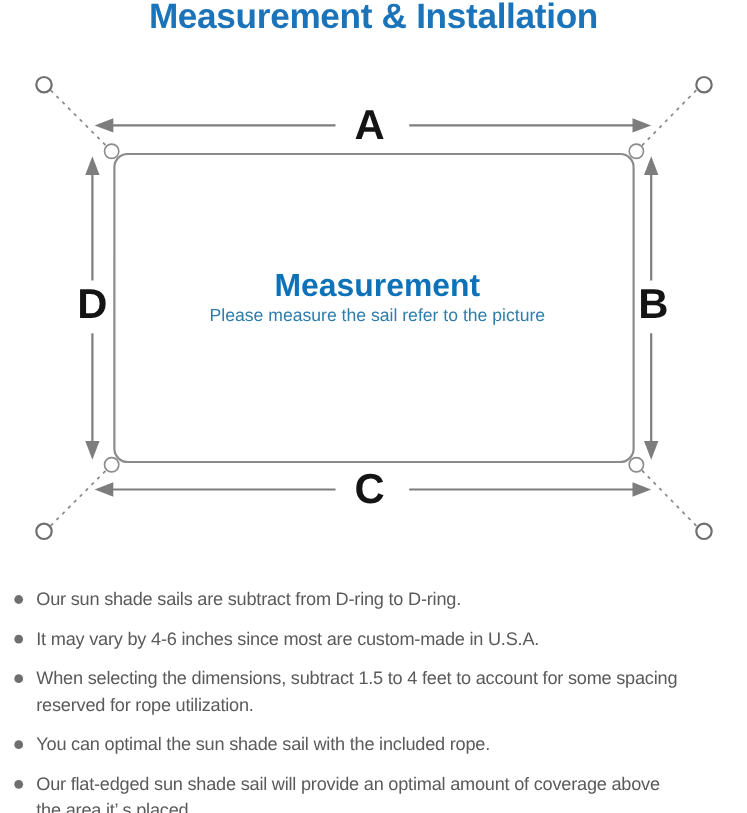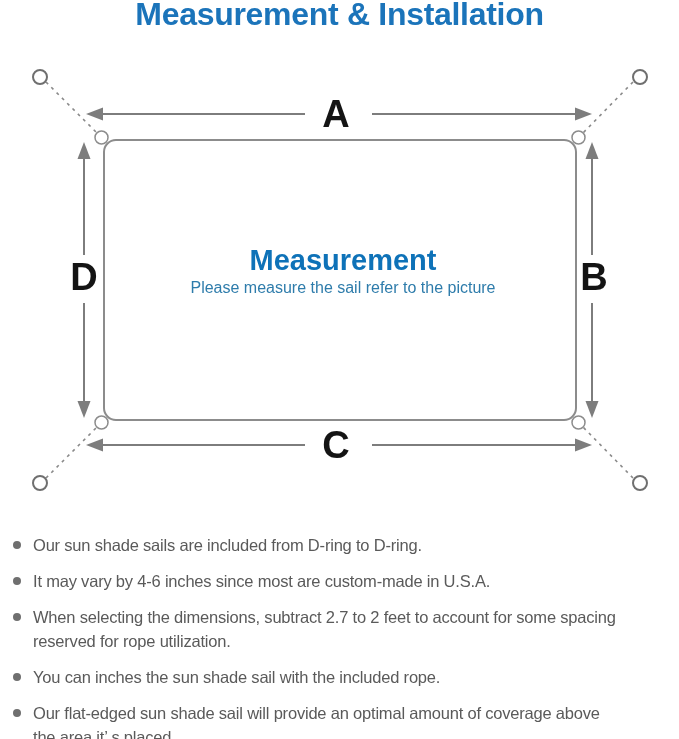--- a/index.html
+++ b/index.html
@@ -96,33 +96,33 @@
     <text class="dim-label" x="84" y="222" text-anchor="middle" dominant-baseline="central">D</text>
 
     <text class="center-heading" x="343" y="205" text-anchor="middle" dominant-baseline="central">Measurement</text>
     <text class="center-subtitle" x="343" y="232" text-anchor="middle" dominant-baseline="central">Please measure the sail refer to the picture</text>
   </svg>
 </div>
 
 <div class="notes">
   <div class="note-item">
     <span class="bullet-dot"></span>
-    <div class="note-text">Our sun shade sails are included from D-ring to D-ring.</div>
+    <div class="note-text">Our sun shade sails are subtract from D-ring to D-ring.</div>
   </div>
   <div class="note-item">
     <span class="bullet-dot"></span>
     <div class="note-text">It may vary by 4-6 inches since most are custom-made in U.S.A.</div>
   </div>
   <div class="note-item">
     <span class="bullet-dot"></span>
-    <div class="note-text">When selecting the dimensions, subtract 2.7 to 2 feet to account for some spacing
+    <div class="note-text">When selecting the dimensions, subtract 1.5 to 4 feet to account for some spacing
 reserved for rope utilization.</div>
   </div>
   <div class="note-item">
     <span class="bullet-dot"></span>
-    <div class="note-text">You can inches the sun shade sail with the included rope.</div>
+    <div class="note-text">You can optimal the sun shade sail with the included rope.</div>
   </div>
   <div class="note-item">
     <span class="bullet-dot"></span>
     <div class="note-text">Our flat-edged sun shade sail will provide an optimal amount of coverage above
 the area it’ s placed.</div>
   </div>
 </div>
 
 </body></html>

